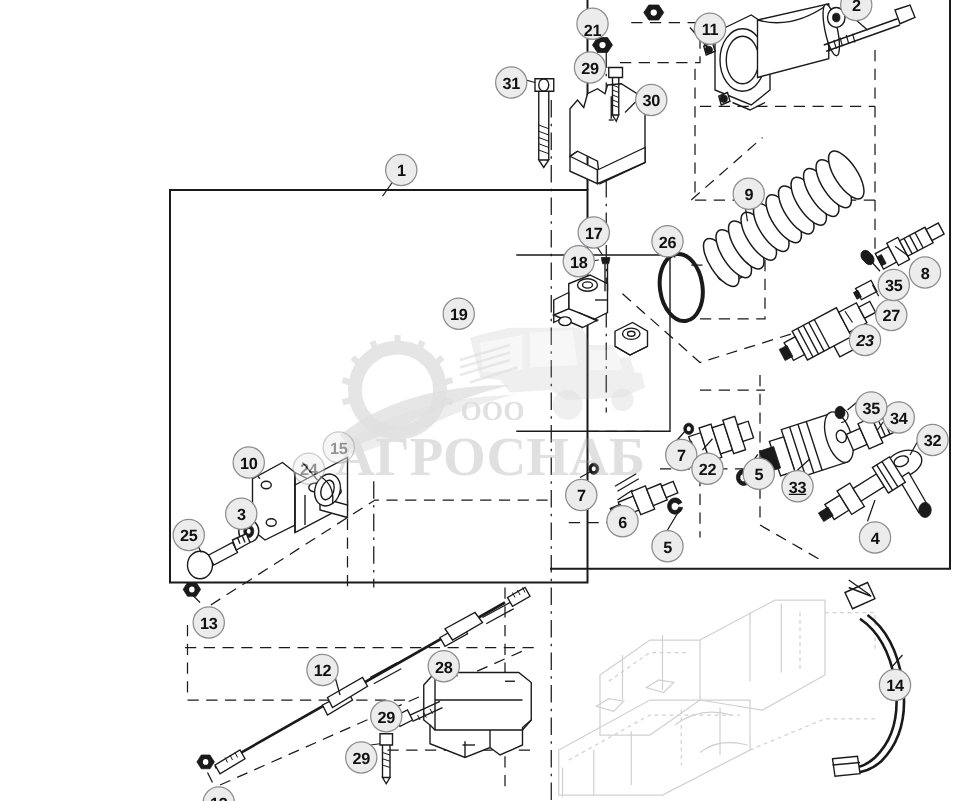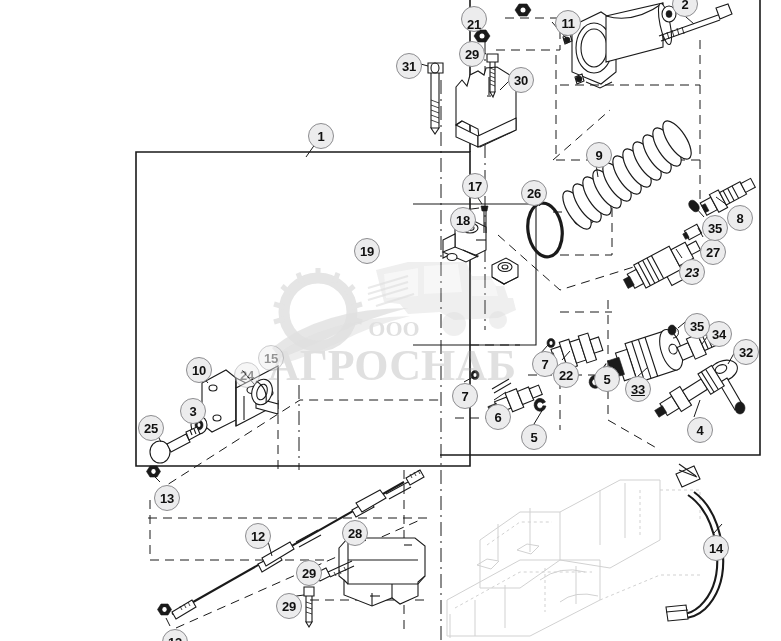--- a/index.html
+++ b/index.html
@@ -601,21 +601,21 @@
       </div>
       <div class="callout sm" style="left: 703px; top: 535px;">
         <span>14</span>
       </div>
       <div class="callout sm faint" style="left: 258px; top: 345px;">
         <span>15</span>
       </div>
       <div class="callout sm" style="left: 462px; top: 173px;">
         <span>17</span>
       </div>
-      <div class="callout sm" style="left: 450px; top: 207px; justify-content: center;">
+      <div class="callout sm" style="left: 450px; top: 196px; justify-content: center;">
         <span>18</span>
       </div>
       <div class="callout sm" style="left: 354px; top: 238px;">
         <span>19</span>
       </div>
       <div class="callout sm" style="left: 461px; top: 6px; align-items: flex-end;">
         <span>21</span>
       </div>
       <div class="callout sm" style="left: 553px; top: 362px;">
         <span>22</span>

